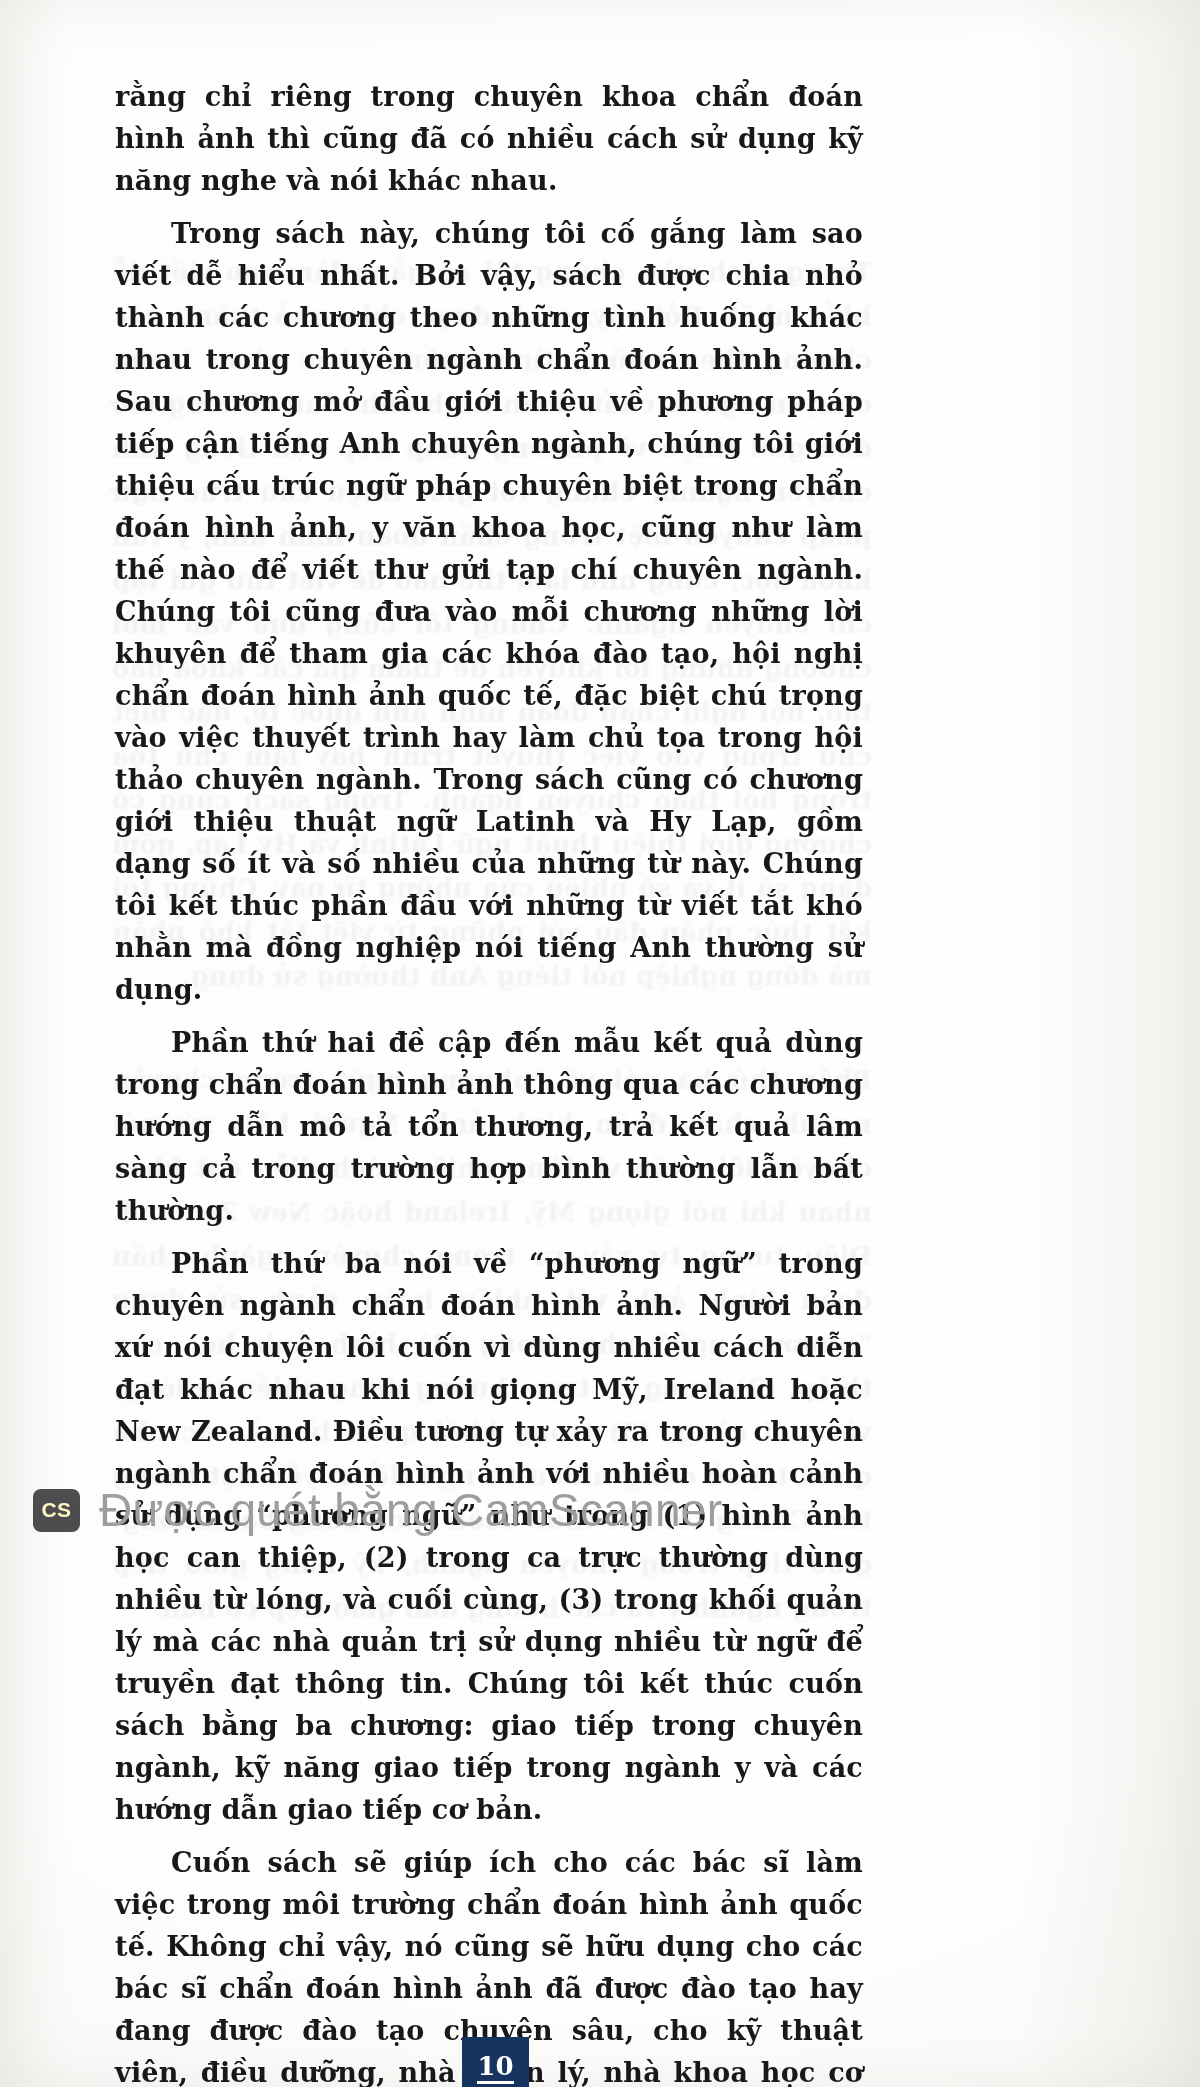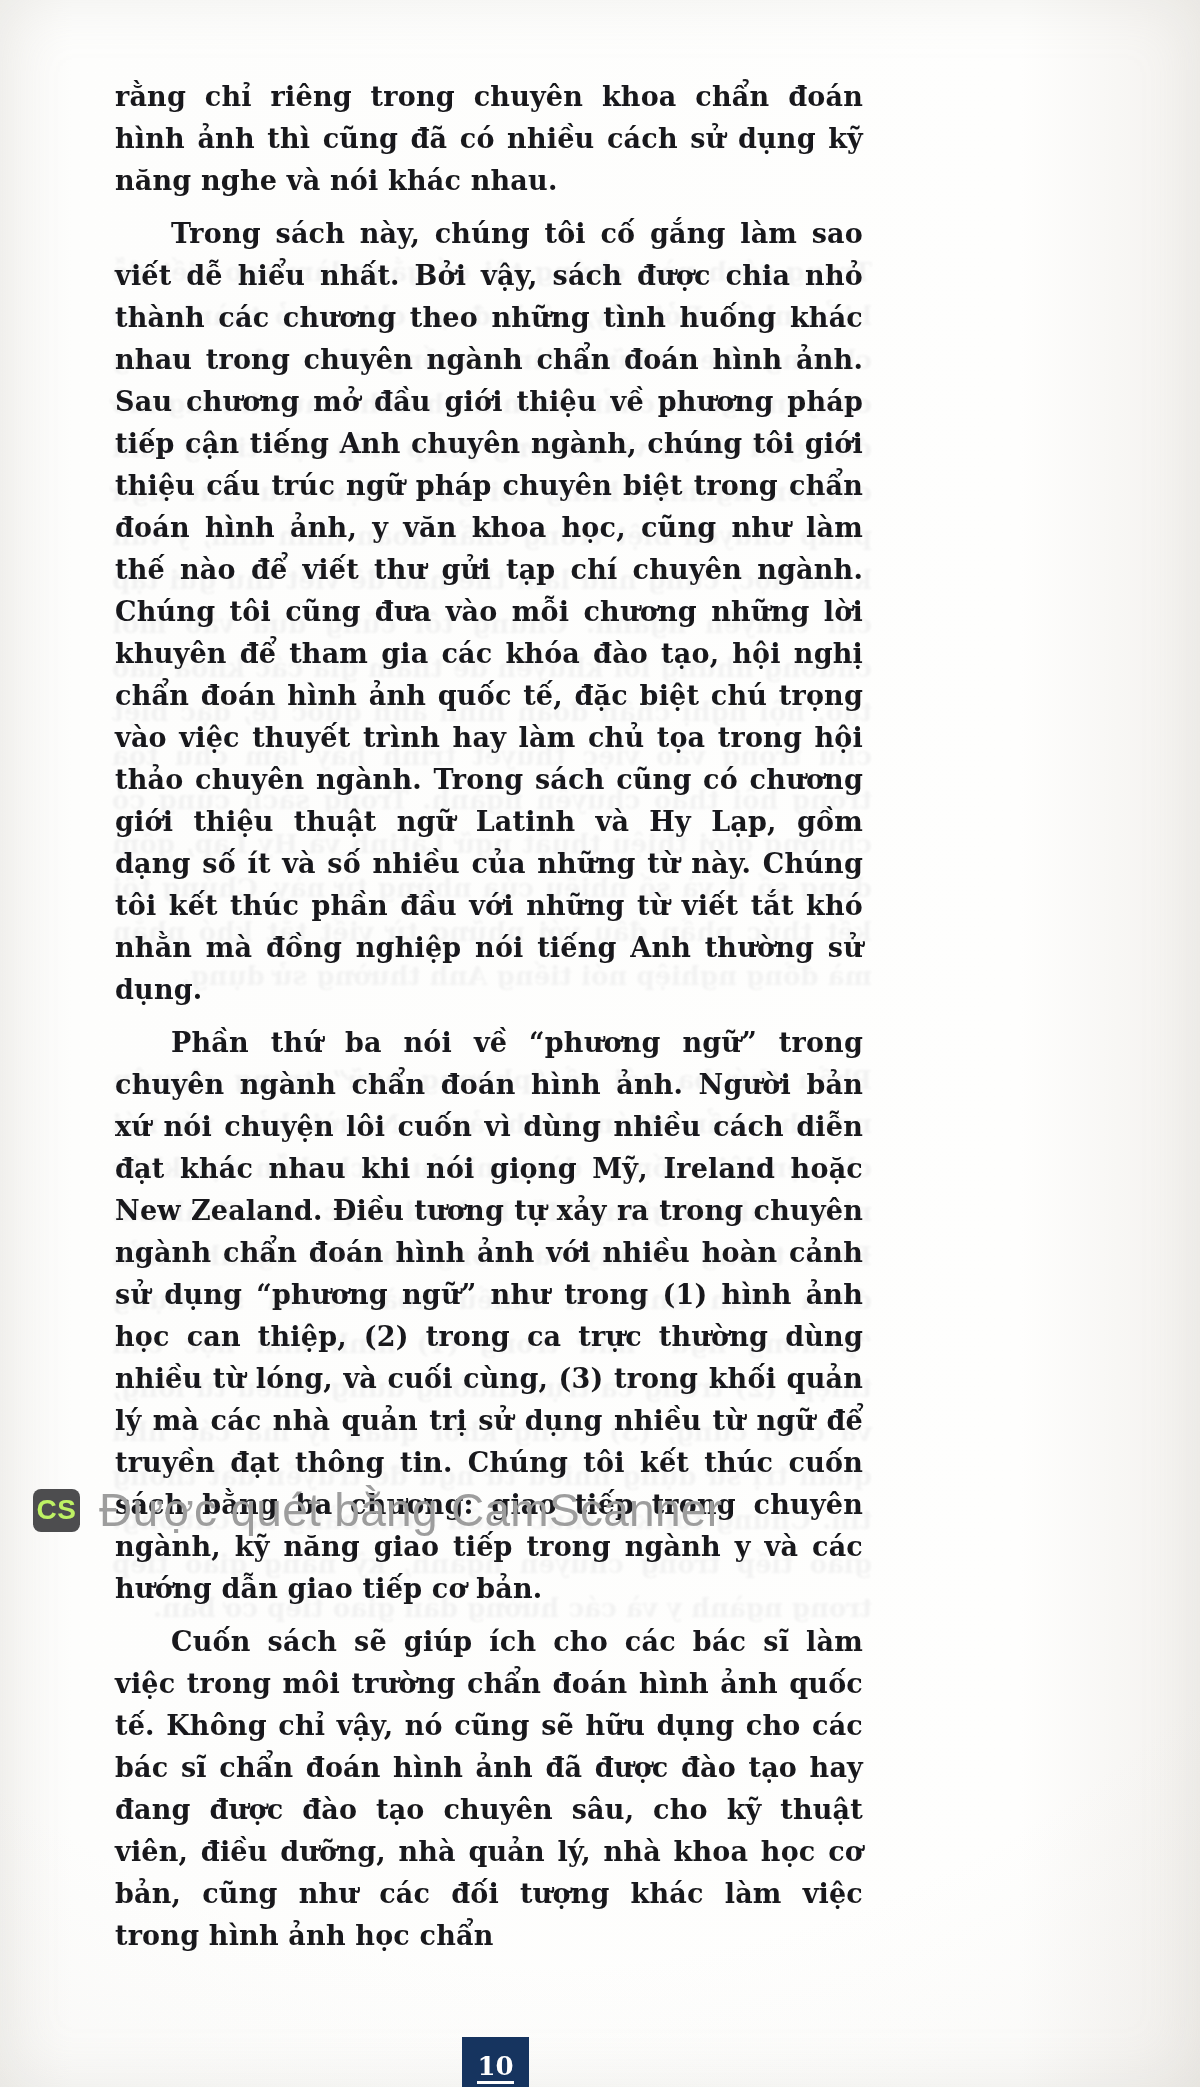--- a/index.html
+++ b/index.html
@@ -69,24 +69,24 @@
     z-index: 4;
   }
   .cs-logo {
     width: 47px;
     height: 43px;
     background: #4d4d4f;
     border-radius: 8px;
     display: flex;
     align-items: center;
     justify-content: center;
-    color: #bef264;
+    color: #fef9c3;
     font-family: "Liberation Sans", sans-serif;
     font-weight: 700;
-    font-size: 28px;
+    font-size: 21px;
     letter-spacing: 0.5px;
   }
   .scanner-text {
     font-family: "Liberation Sans", sans-serif;
     font-size: 46px;
     font-weight: 400;
     color: #9d9d9d;
     letter-spacing: 0.3px;
   }
 
@@ -120,20 +120,21 @@
 <div class="scan-page">
 
   <div class="ghost-layer" aria-hidden="true">
     <div class="ghost-block">Trong sách này, chúng tôi cố gắng làm sao viết dễ hiểu nhất. Bởi vậy, sách được chia nhỏ thành các chương theo những tình huống khác nhau trong chuyên ngành chẩn đoán hình ảnh. Sau chương mở đầu giới thiệu về phương pháp tiếp cận tiếng Anh chuyên ngành, chúng tôi giới thiệu cấu trúc ngữ pháp chuyên biệt trong chẩn đoán hình ảnh, y văn khoa học, cũng như làm thế nào để viết thư gửi tạp chí chuyên ngành. Chúng tôi cũng đưa vào mỗi chương những lời khuyên để tham gia các khóa đào tạo, hội nghị chẩn đoán hình ảnh quốc tế, đặc biệt chú trọng vào việc thuyết trình hay làm chủ tọa trong hội thảo chuyên ngành. Trong sách cũng có chương giới thiệu thuật ngữ Latinh và Hy Lạp, gồm dạng số ít và số nhiều của những từ này. Chúng tôi kết thúc phần đầu với những từ viết tắt khó nhằn mà đồng nghiệp nói tiếng Anh thường sử dụng.</div>
     <div class="ghost-block">Phần thứ ba nói về “phương ngữ” trong chuyên ngành chẩn đoán hình ảnh. Người bản xứ nói chuyện lôi cuốn vì dùng nhiều cách diễn đạt khác nhau khi nói giọng Mỹ, Ireland hoặc New Zealand. Điều tương tự xảy ra trong chuyên ngành chẩn đoán hình ảnh với nhiều hoàn cảnh sử dụng “phương ngữ” như trong (1) hình ảnh học can thiệp, (2) trong ca trực thường dùng nhiều từ lóng, và cuối cùng, (3) trong khối quản lý mà các nhà quản trị sử dụng nhiều từ ngữ để truyền đạt thông tin. Chúng tôi kết thúc cuốn sách bằng ba chương: giao tiếp trong chuyên ngành, kỹ năng giao tiếp trong ngành y và các hướng dẫn giao tiếp cơ bản.</div>
   </div>
 
   <div class="text-block">
     <p class="para no-indent">rằng chỉ riêng trong chuyên khoa chẩn đoán hình ảnh thì cũng đã có nhiều cách sử dụng kỹ năng nghe và nói khác nhau.</p>
     <p class="para">Trong sách này, chúng tôi cố gắng làm sao viết dễ hiểu nhất. Bởi vậy, sách được chia nhỏ thành các chương theo những tình huống khác nhau trong chuyên ngành chẩn đoán hình ảnh. Sau chương mở đầu giới thiệu về phương pháp tiếp cận tiếng Anh chuyên ngành, chúng tôi giới thiệu cấu trúc ngữ pháp chuyên biệt trong chẩn đoán hình ảnh, y văn khoa học, cũng như làm thế nào để viết thư gửi tạp chí chuyên ngành. Chúng tôi cũng đưa vào mỗi chương những lời khuyên để tham gia các khóa đào tạo, hội nghị chẩn đoán hình ảnh quốc tế, đặc biệt chú trọng vào việc thuyết trình hay làm chủ tọa trong hội thảo chuyên ngành. Trong sách cũng có chương giới thiệu thuật ngữ Latinh và Hy Lạp, gồm dạng số ít và số nhiều của những từ này. Chúng tôi kết thúc phần đầu với những từ viết tắt khó nhằn mà đồng nghiệp nói tiếng Anh thường sử dụng.</p>
+    <p class="para">Phần thứ hai đề cập đến mẫu kết quả dùng trong chẩn đoán hình ảnh thông qua các chương hướng dẫn mô tả tổn thương, trả kết quả lâm sàng cả trong trường hợp bình thường lẫn bất thường.</p>
     <p class="para">Phần thứ ba nói về “phương ngữ” trong chuyên ngành chẩn đoán hình ảnh. Người bản xứ nói chuyện lôi cuốn vì dùng nhiều cách diễn đạt khác nhau khi nói giọng Mỹ, Ireland hoặc New Zealand. Điều tương tự xảy ra trong chuyên ngành chẩn đoán hình ảnh với nhiều hoàn cảnh sử dụng “phương ngữ” như trong (1) hình ảnh học can thiệp, (2) trong ca trực thường dùng nhiều từ lóng, và cuối cùng, (3) trong khối quản lý mà các nhà quản trị sử dụng nhiều từ ngữ để truyền đạt thông tin. Chúng tôi kết thúc cuốn sách bằng ba chương: giao tiếp trong chuyên ngành, kỹ năng giao tiếp trong ngành y và các hướng dẫn giao tiếp cơ bản.</p>
     <p class="para">Cuốn sách sẽ giúp ích cho các bác sĩ làm việc trong môi trường chẩn đoán hình ảnh quốc tế. Không chỉ vậy, nó cũng sẽ hữu dụng cho các bác sĩ chẩn đoán hình ảnh đã được đào tạo hay đang được đào tạo chuyên sâu, cho kỹ thuật viên, điều dưỡng, nhà quản lý, nhà khoa học cơ bản, cũng như các đối tượng khác làm việc trong hình ảnh học chẩn</p>
   </div>
 
   <div class="scanner-footer">
     <div class="cs-logo">CS</div>
     <div class="scanner-text">Được quét bằng CamScanner</div>
   </div>
 
   <div class="page-tab">

